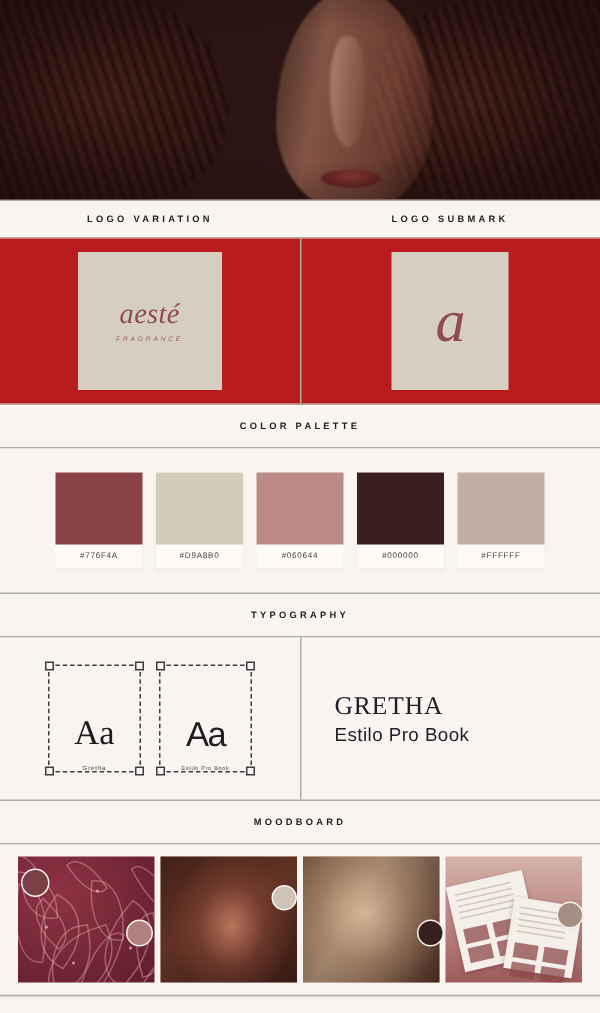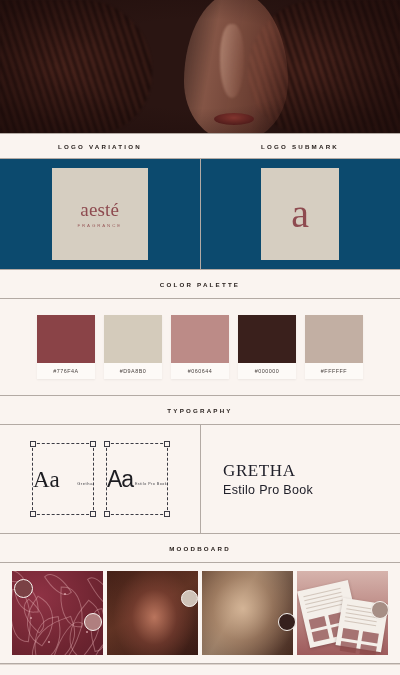--- a/index.html
+++ b/index.html
@@ -61,21 +61,21 @@
     height:24px; display:flex; align-items:center; justify-content:center;
     background:#faf4f0;
   }
   .sec-head span {
     font-size:6.2px; letter-spacing:2.2px; font-weight:bold; color:#241c19;
   }
   .rule { height:1px; background:#b3aaa4; width:100%; }
   .rule-soft { height:1px; background:#ddd3cc; width:100%; }
 
   
-  .logo-row { display:flex; height:110px; position:relative; background:#0c4a6e; }
+  .logo-row { display:flex; height:110px; position:relative; background:#b91c1c;font-style:italic; }
   .logo-cell { flex:1; display:flex; align-items:center; justify-content:center; }
   .logo-divider { width:1px; background:#b3aaa4; }
   .logo-card {
     width:96px; height:92px; background:#d6cec1;
     display:flex; flex-direction:column; align-items:center; justify-content:center;
   }
   .logo-card.sub { width:78px; }
   .wordmark {
     font-family:"Liberation Serif", serif;
     font-size:19px; color:#8e4b50; letter-spacing:0.2px; line-height:1;
@@ -111,21 +111,21 @@
     width:200px; display:flex; align-items:center; justify-content:center; gap:12px;
   }
   .type-divider { width:1px; background:#b3aaa4; }
   .type-right {
     flex:1; display:flex; flex-direction:column; justify-content:center;
     padding-left:22px; gap:5px;
   }
   .spec {
     position:relative; width:62px; height:72px;
     border:1px dashed #3b3b44;
-    display:flex; flex-direction:row; align-items:center; justify-content:space-between;
+    display:flex; flex-direction:column; align-items:center; justify-content:flex-end;
   }
   .spec .corner {
     position:absolute; width:6px; height:6px; border:1px solid #3b3b44; background:#faf4f0;
   }
   .spec .c1 { left:-3px; top:-3px; }
   .spec .c2 { right:-3px; top:-3px; }
   .spec .c3 { left:-3px; bottom:-3px; }
   .spec .c4 { right:-3px; bottom:-3px; }
   .spec-aa-serif {
     font-family:"Liberation Serif", serif; font-size:23px; color:#1d1d22; line-height:1;

